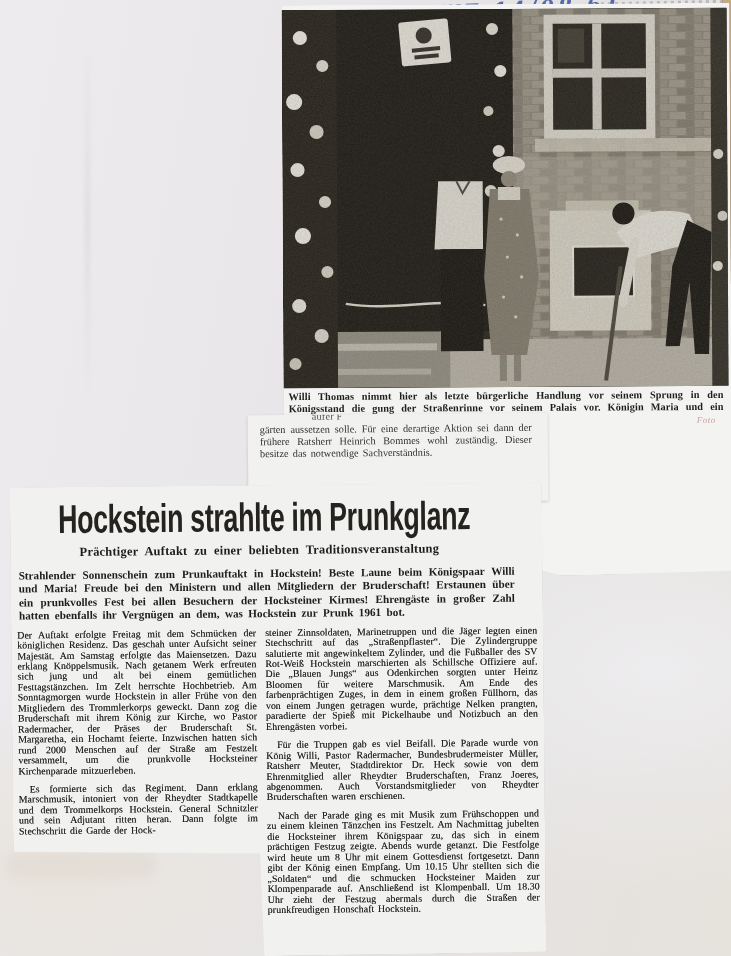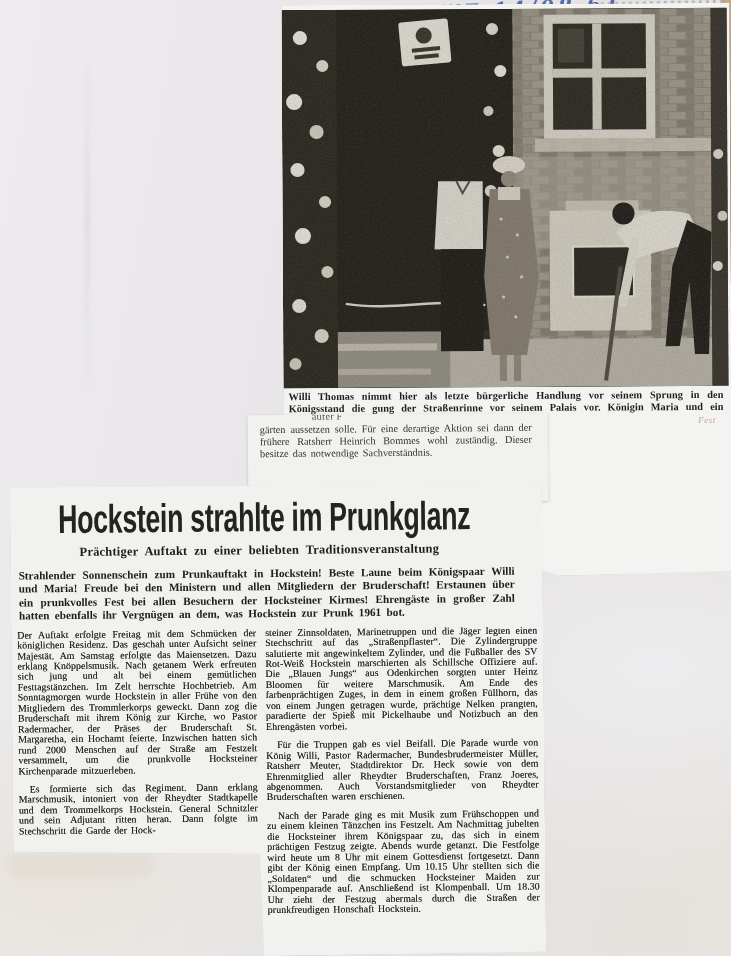--- a/index.html
+++ b/index.html
@@ -189,21 +189,21 @@
           <path d="M348,234 L336,294" stroke="#dbd8ce" stroke-width="9" stroke-linecap="round"></path>
           <line x1="334" y1="258" x2="319" y2="372" stroke="#454136" stroke-width="4"></line>
           <path d="M400,212 l24,12 -3,122 h-14 l-5,-72 -10,64 h-14 l7,-80 z" fill="#12100b"></path>
         </g>
 
         <rect width="440" height="378" filter="url(#grainB)" opacity=".55"></rect>
         <rect width="440" height="378" filter="url(#grainW)" opacity=".5"></rect>
       </svg>
     </div>
     <div class="caption">Willi Thomas nimmt hier als letzte bürgerliche Handlung vor seinem Sprung in den Königsstand die gung der Straßenrinne vor seinem Palais vor. Königin Maria und ein Freund des Königs schauen dem scher lächelnd zu.</div>
-    <div class="credit">Fest</div>
+    <div class="credit">Foto</div>
   </div>
 
   <div class="fragment-clip">
     <div class="cut-line">
       <span>aufer F</span>
     </div>
     <div class="fragment-text">gärten aussetzen solle. Für eine derartige Aktion sei dann der frühere Ratsherr Heinrich Bommes wohl zuständig. Dieser besitze das notwendige Sachverständnis.</div>
   </div>
 
   <div class="article-clip">

